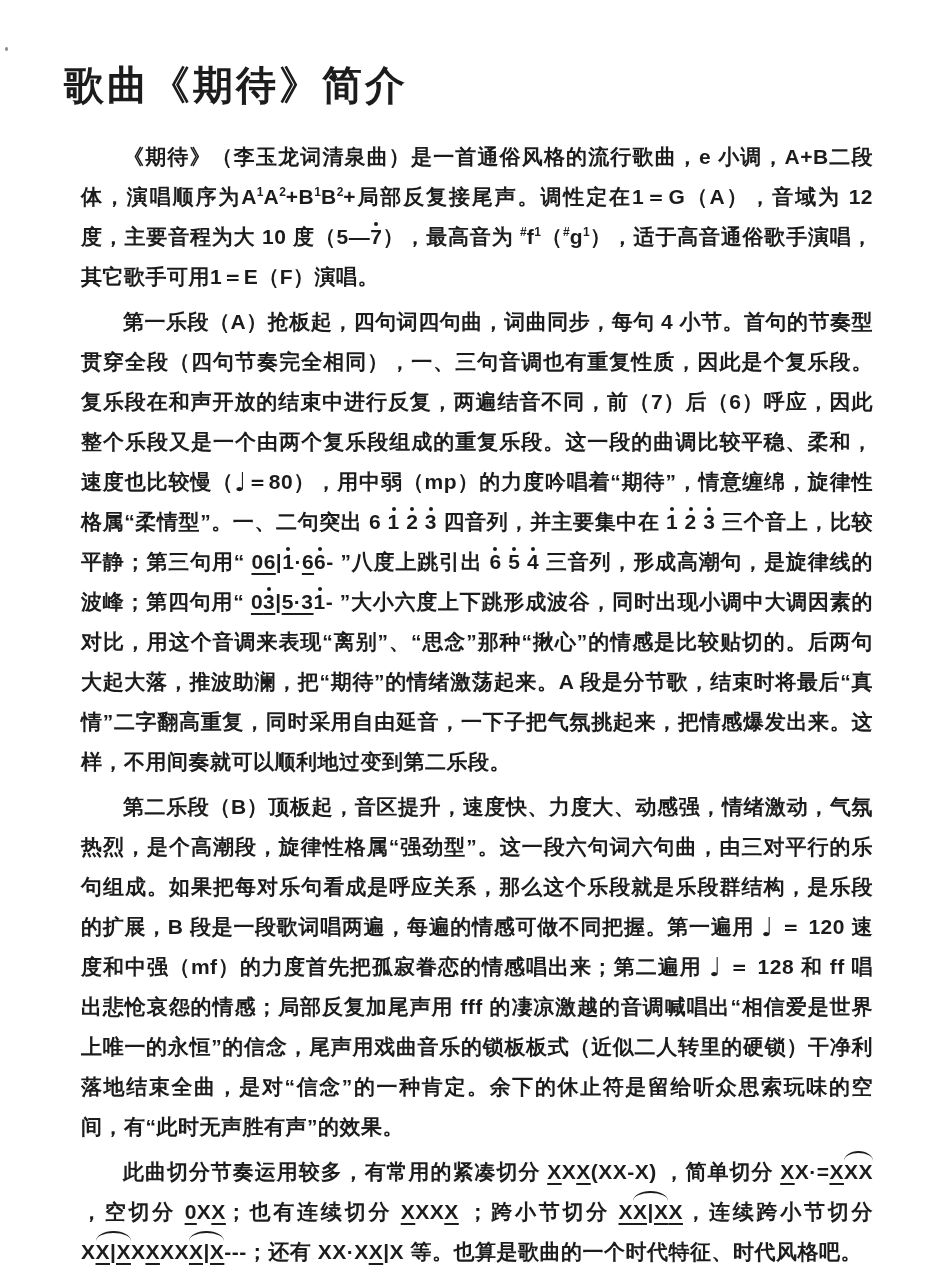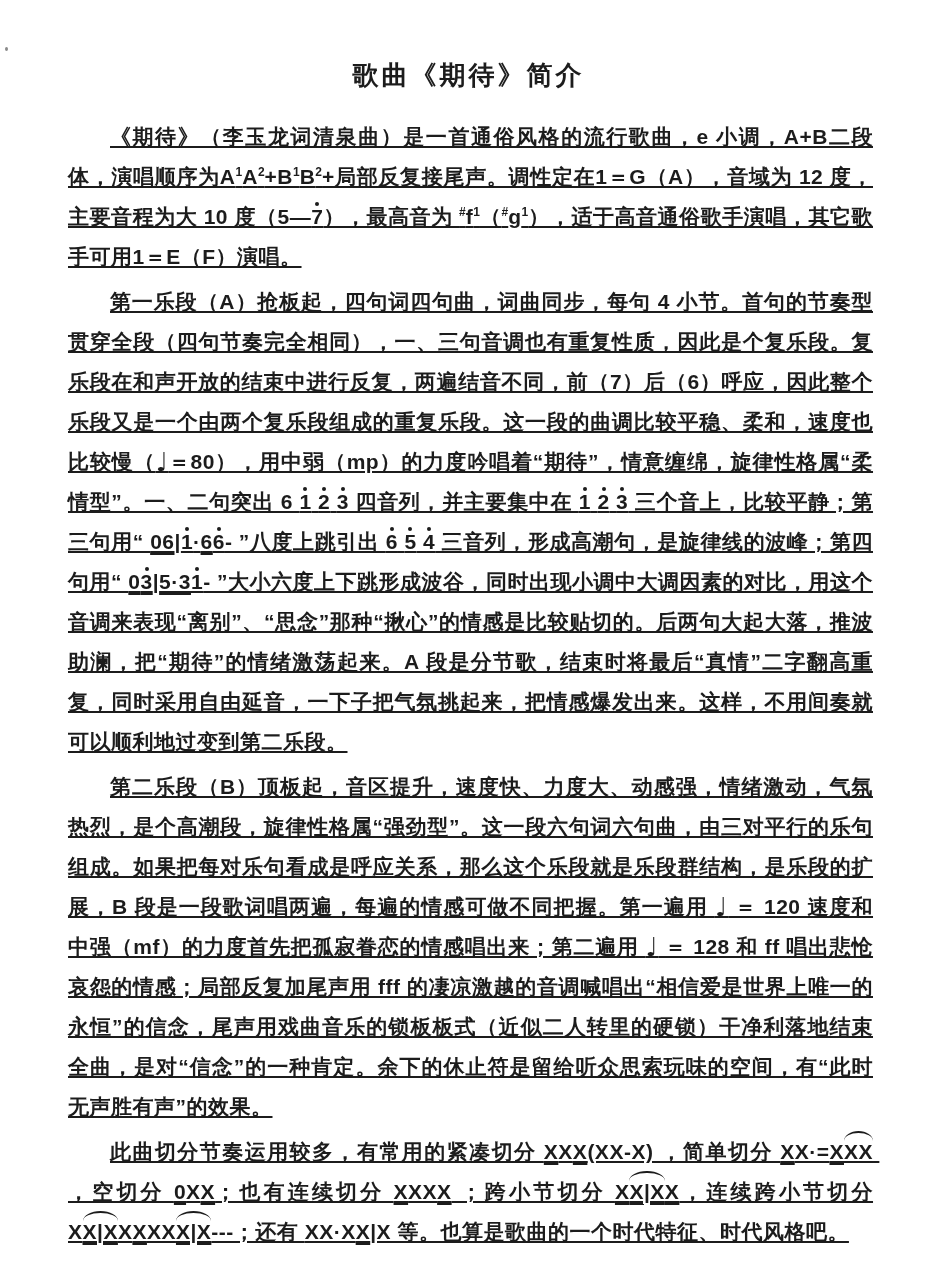--- a/index.html
+++ b/index.html
@@ -21,36 +21,34 @@
   }
   .speck {
     position: absolute;
     left: 5px; top: 47px;
     width: 3px; height: 4px;
     background: #8a8a8a;
     border-radius: 50%;
   }
   .title {
     margin: 0 0 24px 0;
-    font-size: 26px;
+    font-size: 40px;
     font-weight: 700;
-    text-align: center;
     letter-spacing: 3px;
   }
   .doc-body { }
   .para {
-    margin: 0 0 5px 4px;
+    margin: 0 0 5px 17px;
     font-size: 21px;
     line-height: 40px;
     font-weight: 700;
     text-align: justify;
     text-align-last: left;
     text-indent: 2em;
     letter-spacing: 0.5px;
-    text-decoration: underline;
   }
   .run { white-space: pre-wrap; }
   
   .sup {
     vertical-align: super;
     font-size: 12px;
     line-height: 0;
     letter-spacing: 0;
   }
   

